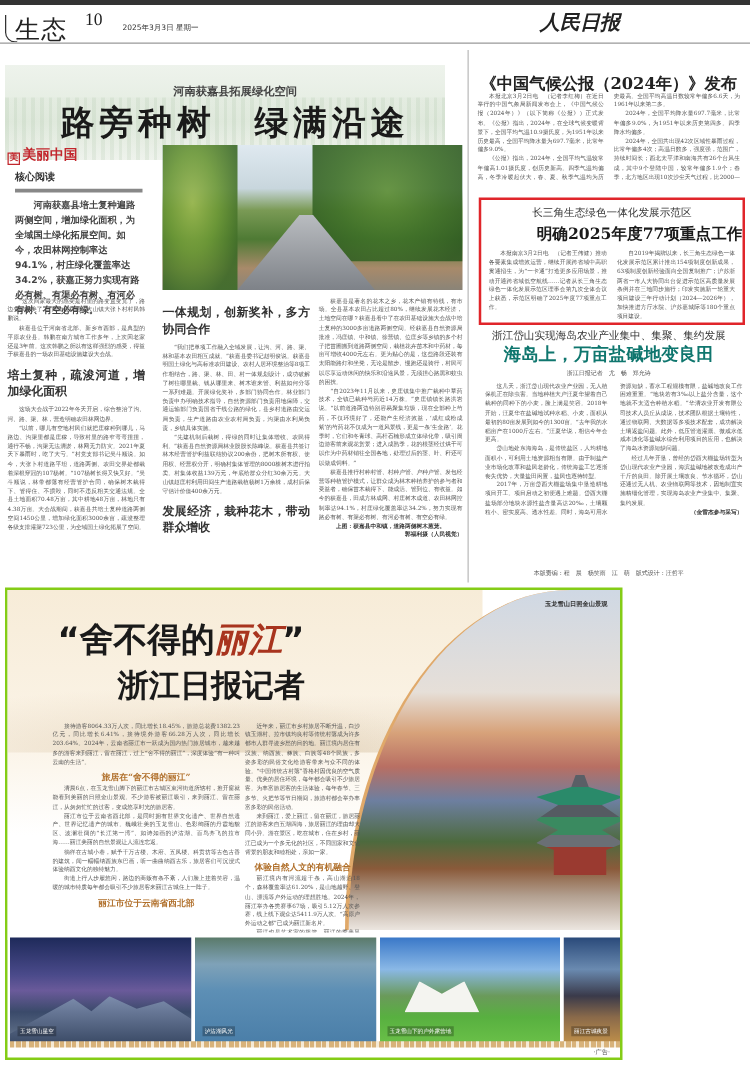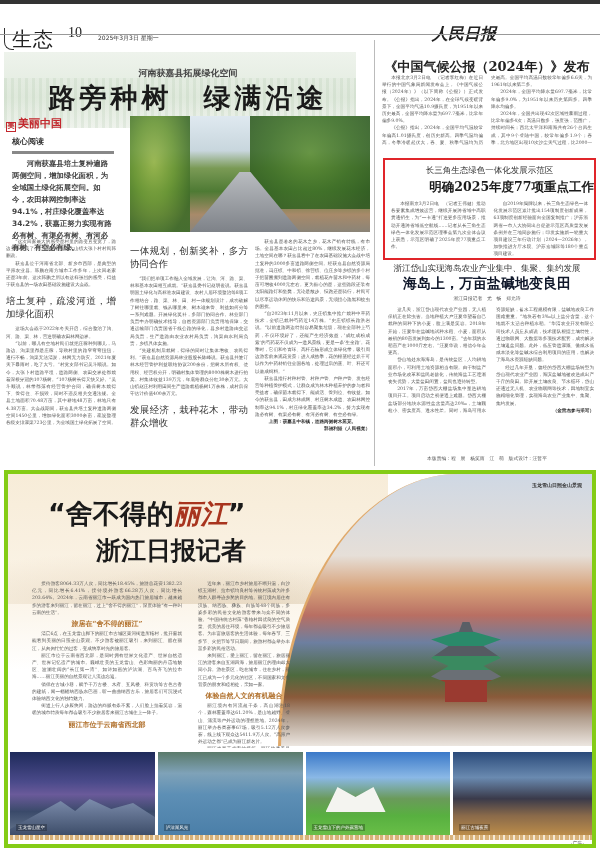--- a/index.html
+++ b/index.html
@@ -1,18 +1,18 @@
 <!DOCTYPE html>
 <html><head>
 <meta charset="utf-8">
 <style>
 *{box-sizing:border-box;margin:0;padding:0}
 body{width:600px;height:854px;background:#fff;font-family:"DejaVu Serif",serif;color:#333;overflow:hidden;position:relative}
 .topline{position:absolute;left:0;top:0;width:600px;height:4px;background:#333}
-.masthead{position:absolute;left:0;top:20px;width:502px;height:30px}
+.masthead{position:absolute;left:0;top:4px;width:502px;height:30px}
 .section-name{position:absolute;left:12px;top:6px;font-family:"DejaVu Sans",sans-serif;font-size:20px;color:#222;letter-spacing:1px}
 .section-bracket{position:absolute;left:4px;top:8px;width:10px;height:22px;border-left:1.5px solid #333;border-bottom:1.5px solid #333;border-bottom-left-radius:8px}
 .page-num{position:absolute;left:68px;top:5px;font-family:Liberation Serif, serif;font-size:14px;color:#222}
 .date{position:absolute;left:98px;top:14px;font-size:6px;color:#333;font-family:"DejaVu Sans",sans-serif}
 .logo{position:absolute;right:6px;top:4px;font-size:16px;font-style:italic;font-family:"DejaVu Serif",serif;color:#222;font-weight:bold}
 .mast-rule{position:absolute;left:0;top:34px;width:600px;height:1px;background:#999}
 
 
 .feature-head{position:absolute;left:4px;top:52px;width:352px;height:76px;background:linear-gradient(180deg,#eef3ec 0%,#e2ebdf 60%,#f3f6f1 100%);overflow:hidden}
 .feature-head .trees{position:absolute;left:0;bottom:0;width:100%;height:50px;background:repeating-linear-gradient(90deg,rgba(170,195,165,.35) 0 3px,rgba(200,215,195,.15) 3px 7px);opacity:.7}
@@ -22,57 +22,57 @@
 
 .rubric{position:absolute;left:6px;top:116px;font-size:11px;font-weight:bold;color:#c2272d;font-family:"DejaVu Sans",sans-serif}
 .rubric .box{display:inline-block;width:10px;height:10px;border:1.5px solid #c2272d;margin-right:2px;vertical-align:-1px;font-size:7px;line-height:7px;text-align:center}
 .core-label{position:absolute;left:12px;top:136px;font-size:8px;font-weight:bold;color:#333}
 .core-rule{position:absolute;left:12px;top:151px;width:102px;height:3px;background:#888}
 .core-text{position:absolute;left:12px;top:158px;width:103px;font-size:7.4px;line-height:12px;color:#444;text-indent:2em;font-weight:bold;font-family:"DejaVu Sans",sans-serif}
 
 .body{font-size:4.6px;line-height:7.2px;color:#555;text-align:justify}
 .body p{text-indent:2em}
 .col-a1{position:absolute;left:6px;top:238px;width:110px}
-.subhead{font-size:9.5px;font-weight:normal;color:#333;line-height:13px;margin:6px 0 5px 0}
+.subhead{font-size:9.5px;font-weight:bold;color:#333;line-height:13px;margin:6px 0 5px 0}
 
 .photo-road{position:absolute;left:130px;top:116px;width:240px;height:116px;background:linear-gradient(180deg,#dfe9f0 0%,#c8d6dd 30%,#7a9a55 45%,#4e7a34 65%,#a88a6a 85%,#8a8478 100%);overflow:hidden}
 .photo-road .road{position:absolute;left:60px;bottom:0;width:110px;height:60px;background:linear-gradient(180deg,#b9bcc0,#7e8288);clip-path:polygon(45% 0,55% 0,100% 100%,0 100%)}
 .photo-road .lt{position:absolute;left:0;top:0;width:60px;height:100%;background:radial-gradient(ellipse at 40% 40%,#9ab84e 0,#6c9836 40%,#3e6b28 80%);opacity:.9}
 .photo-road .rt{position:absolute;right:0;top:0;width:120px;height:80%;background:radial-gradient(ellipse at 50% 40%,#5d8e35 0,#3f7028 50%,#2f5a22 90%);opacity:.9}
 
 .col-b{position:absolute;left:130px;top:238px;width:118px}
 .col-c{position:absolute;left:255px;top:238px;width:115px}
 .credit{font-size:4.6px;font-weight:bold;color:#333}
 
 .vrule{position:absolute;left:374px;top:40px;width:1px;height:426px;background:#bbb}
 
 
 .r-title{position:absolute;left:378px;top:58px;width:218px;text-align:center;font-size:13px;font-weight:bold;color:#222}
 .r1-body{position:absolute;left:382px;top:74px;width:210px;column-count:2;column-gap:8px}
 .redbox{position:absolute;left:383px;top:158px;width:213px;height:102px;border:2px solid #e0252a;background:#fff}
 .redbox .kick{text-align:center;font-size:8.5px;color:#333;margin-top:5px}
 .redbox .hd{text-align:right;font-size:12.5px;font-weight:bold;color:#1a1a1a;margin-top:2px}
 .redbox .bd{margin:4px 6px 0 6px;column-count:2;column-gap:8px}
 .r3-kick{position:absolute;left:378px;top:263px;width:218px;text-align:center;font-size:8.5px;color:#333}
-.r3-title{position:absolute;left:378px;top:275px;width:218px;text-align:center;font-size:14px;font-weight:bold;color:#0f172a}
+.r3-title{position:absolute;left:378px;top:275px;width:218px;text-align:center;font-size:14px;font-weight:bold;color:#0f766e}
 .r3-by{position:absolute;left:378px;top:295px;width:218px;text-align:center;font-size:4.8px;color:#555}
 .r3-body{position:absolute;left:388px;top:306px;width:206px;column-count:2;column-gap:10px}
 .editors{position:absolute;left:378px;top:455px;width:218px;text-align:center;font-size:4.8px;color:#555}
 
 
-.ad{position:absolute;left:4px;top:470px;width:592px;height:378px;border:4px solid #84cc16;background:#fff;overflow:hidden}
+.ad{position:absolute;left:4px;top:470px;width:494px;height:378px;border:2px solid #84cc16;background:#fff;overflow:hidden}
 .ad-bg{position:absolute;left:0;top:0;width:380px;height:280px;background:linear-gradient(180deg,#f7ecd8 0%,#fbf4e8 45%,#fff 70%)}
 .ad-bg .mtn{position:absolute;left:0;top:70px;width:380px;height:60px;background:radial-gradient(ellipse at 30% 100%,rgba(220,200,170,.5) 0,transparent 60%),radial-gradient(ellipse at 70% 100%,rgba(215,195,165,.45) 0,transparent 55%)}
 .ad-photo{position:absolute;left:270px;top:0;width:322px;height:272px;border-top-left-radius:180px 272px;overflow:hidden;border-left:3px solid #e0a96a;background:linear-gradient(180deg,#cfd8e4 0%,#e6dfd8 30%,#d7a27a 42%,#b86f63 52%,#6d7fa0 62%,#4d6a3e 74%,#8a5a3a 82%,#b3a090 90%,#ece6e0 100%)}
 .ad-photo .pagoda{position:absolute;left:150px;top:148px;width:70px;height:80px;background:linear-gradient(180deg,#5a5f66 0 12%,#2a8a6a 12% 30%,#555b62 30% 42%,#3a8a60 42% 60%,#6a6f75 60% 72%,#9a3a30 72% 100%);clip-path:polygon(45% 0,55% 0,60% 12%,100% 22%,75% 30%,100% 45%,75% 55%,100% 68%,80% 75%,80% 100%,20% 100%,20% 75%,0 68%,25% 55%,0 45%,25% 30%,0 22%,40% 12%)}
 .ad-tag{position:absolute;right:10px;top:8px;font-size:5px;color:#333;font-weight:bold;font-family:"DejaVu Sans",sans-serif}
 .ad-h1{position:absolute;left:40px;top:22px;font-size:27px;font-weight:bold;color:#1a1a1a;font-family:"DejaVu Sans",sans-serif}
 .ad-h1 .em{color:#a8341e;font-style:italic}
 .ad-h2{position:absolute;left:88px;top:60px;font-size:25px;font-weight:bold;color:#1a1a1a;font-family:"DejaVu Sans",sans-serif}
-.ad-col1{position:absolute;left:24px;top:106px;width:150px}
+.ad-col1{position:absolute;left:36px;top:106px;width:150px}
 .ad-col2{position:absolute;left:190px;top:106px;width:150px}
 .ad-sub{text-align:center;font-size:7px;font-weight:bold;color:#b06f2a;margin:4px 0 3px}
 .ad-strip{position:absolute;left:0;top:278px;width:592px;height:85px;display:flex;gap:3px;padding:0 2px}
 .ad-strip .p{position:relative;flex:1;height:85px;overflow:hidden}
 .p1{background:linear-gradient(180deg,#1e2a5a 0%,#4a4a8a 35%,#6a5a9a 50%,#3a4a6a 70%,#6a7a90 100%)}
 .p1 .m{position:absolute;left:0;bottom:0;width:100%;height:40px;background:linear-gradient(180deg,#8090b0,#3a4a66);clip-path:polygon(0 80%,20% 40%,35% 10%,45% 35%,55% 5%,70% 30%,85% 15%,100% 50%,100% 100%,0 100%)}
 .p2{background:linear-gradient(180deg,#5a7a6a 0%,#7fa2b8 25%,#5d8fb5 50%,#4a7ea8 100%)}
 .p3{background:linear-gradient(180deg,#3a78c8 0%,#8ab8e6 30%,#6a9a5a 55%,#58b040 75%,#6ac048 100%)}
 .p3 .tent{position:absolute;left:20px;top:35px;width:60px;height:25px;background:#f4f4f0;clip-path:polygon(0 100%,20% 0,50% 40%,80% 0,100% 100%)}
 .p4{background:linear-gradient(180deg,#2a4a7a 0%,#6a8ab0 30%,#3a3a4a 55%,#8a6a4a 75%,#c0904a 100%)}

